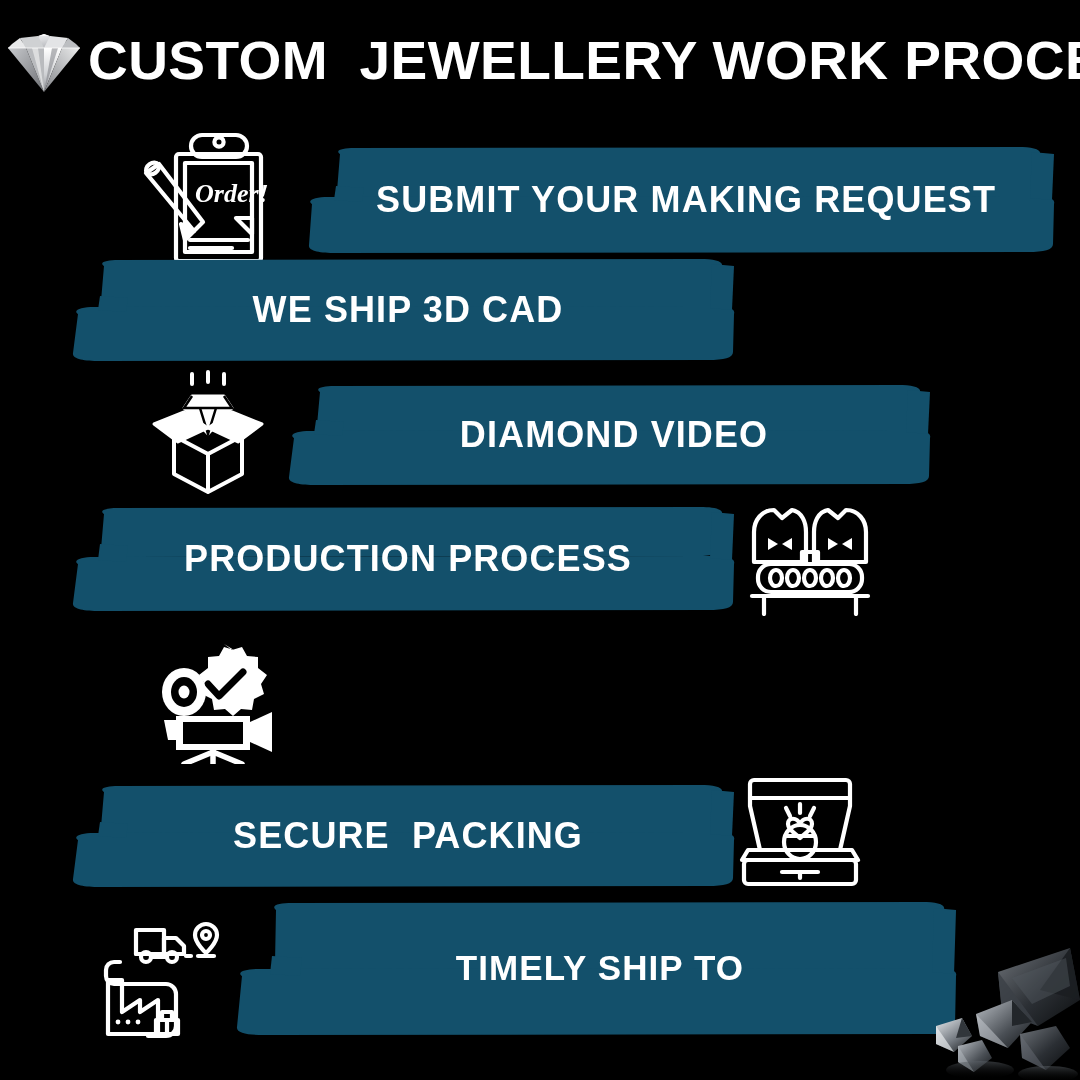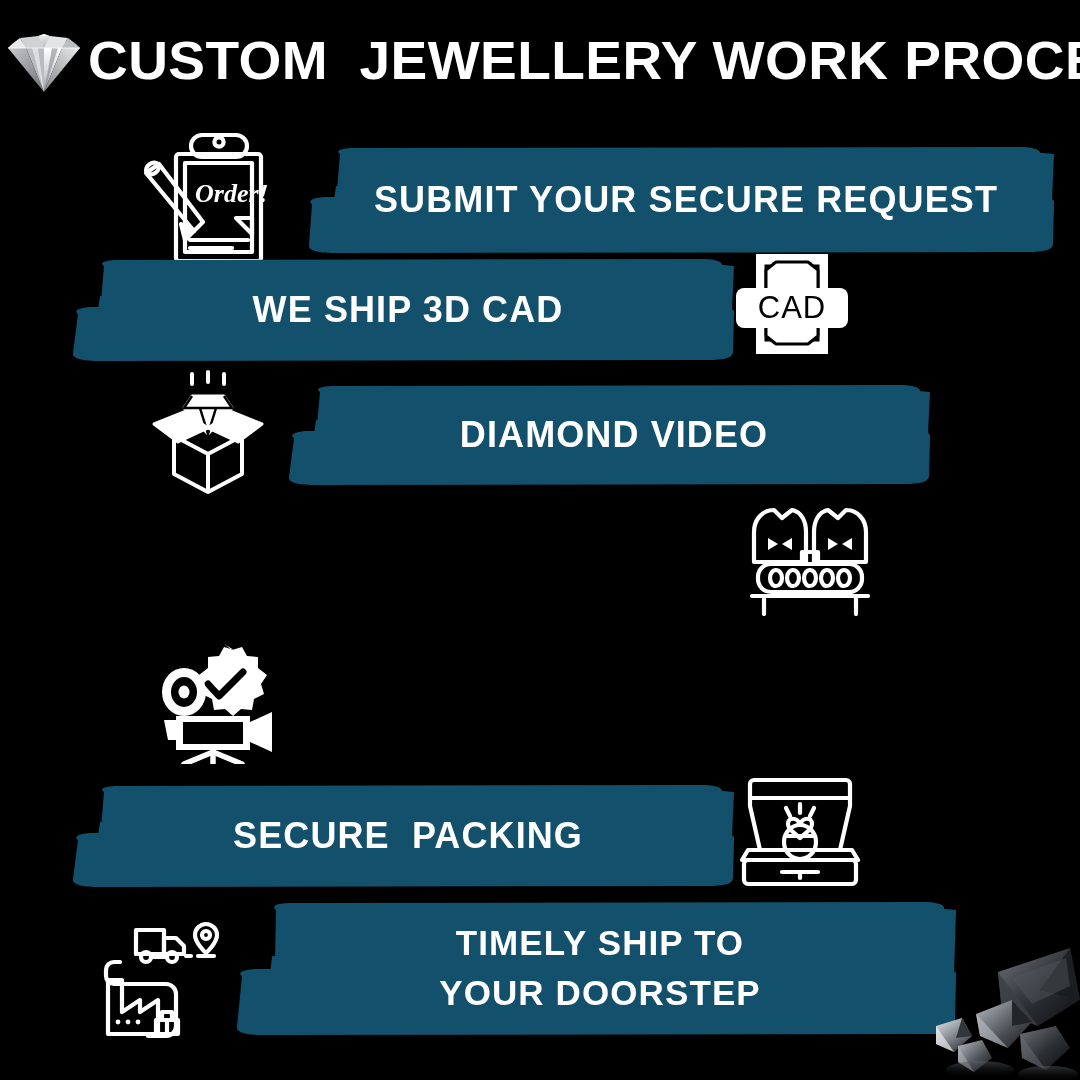--- a/index.html
+++ b/index.html
@@ -164,38 +164,25 @@
       </svg>
     </div>
 
     <div class="banner-wrap" style="left:306px; top:6px; width:760px; height:108px;">
       <svg class="banner-svg" viewBox="0 0 760 108" width="760" height="108">
         <path fill="#13506B" d="M34 8 C28 4 38 2 48 2 L712 1 C726 1 736 3 734 9 L733 44 C733 50 724 52 710 52 L60 53 C44 53 30 51 31 45 Z"></path>
         <path fill="#13506B" d="M6 58 C0 54 10 51 22 51 L726 50 C740 50 750 52 748 58 L747 98 C747 104 738 106 722 106 L30 107 C14 107 2 105 3 99 Z"></path>
         <path fill="#13506B" d="M30 40 L58 42 L56 56 L28 54 Z"></path>
         <path fill="#13506B" d="M726 6 L748 8 L746 54 L724 52 Z"></path>
       </svg>
-      <div class="banner-label">SUBMIT YOUR SECURE REQUEST</div>
+      <div class="banner-label">SUBMIT YOUR MAKING REQUEST</div>
     </div>
   </div>
 
   <div class="step" style="top:254px; height:110px;">
-    <div class="step-icon" style="left:736px; top:-4px;">
-      <svg viewBox="0 0 112 112" width="112" height="112">
-        <rect x="20" y="4" width="72" height="100" fill="#ffffff"></rect>
-        <g fill="none" stroke="#000000" stroke-width="3">
-          <path d="M30 16 h52 v74 h-52 z"></path>
-          <path d="M38 16 v-2 h36 v2"></path>
-        </g>
-        <path d="M30 20 l10 -8 h32 l10 8 v22 h-52 z" fill="#ffffff" stroke="#000000" stroke-width="3" stroke-linejoin="round"></path>
-        <path d="M30 86 l10 8 h32 l10 -8 v-20 h-52 z" fill="#ffffff" stroke="#000000" stroke-width="3" stroke-linejoin="round"></path>
-        <path d="M8 38 h96 a8 8 0 0 1 8 8 v24 a8 8 0 0 1 -8 8 h-96 a8 8 0 0 1 -8 -8 v-24 a8 8 0 0 1 8 -8 z" fill="#ffffff"></path>
-        <text x="56" y="68" fill="#000000" text-anchor="middle" font-family="'Liberation Sans', sans-serif" font-size="31" font-weight="400" letter-spacing="1">CAD</text>
-      </svg>
-    </div>
 
     <div class="banner-wrap" style="left:72px; top:4px; width:672px; height:104px;">
       <svg class="banner-svg" viewBox="0 0 672 104" width="672" height="104">
         <path fill="#13506B" d="M32 8 C26 4 36 2 46 2 L628 1 C642 1 652 3 650 9 L649 42 C649 48 640 50 626 50 L56 51 C40 51 28 49 29 43 Z"></path>
         <path fill="#13506B" d="M6 56 C0 52 10 49 22 49 L640 48 C654 48 664 50 662 56 L661 94 C661 100 652 102 636 102 L28 103 C12 103 0 101 1 95 Z"></path>
         <path fill="#13506B" d="M28 38 L56 40 L54 54 L26 52 Z"></path>
         <path fill="#13506B" d="M640 6 L662 8 L660 52 L638 50 Z"></path>
       </svg>
       <div class="banner-label">WE SHIP 3D CAD</div>
     </div>
@@ -259,20 +246,29 @@
           <line x1="108" y1="92" x2="108" y2="110"></line>
         </g>
 
         <path d="M20 34 l10 6 l-10 6 z" fill="#ffffff"></path>
         <path d="M44 34 l-10 6 l10 6 z" fill="#ffffff"></path>
         <path d="M80 34 l10 6 l-10 6 z" fill="#ffffff"></path>
         <path d="M104 34 l-10 6 l10 6 z" fill="#ffffff"></path>
       </svg>
     </div>
 
+    <div class="banner-wrap" style="left:72px; top:6px; width:672px; height:106px;">
+      <svg class="banner-svg" viewBox="0 0 672 106" width="672" height="106">
+        <path fill="#13506B" d="M32 8 C26 4 36 2 46 2 L628 1 C642 1 652 3 650 9 L649 42 C649 48 640 50 626 50 L56 51 C40 51 28 49 29 43 Z"></path>
+        <path fill="#13506B" d="M6 58 C0 54 10 51 22 51 L640 50 C654 50 664 52 662 58 L661 96 C661 102 652 104 636 104 L28 105 C12 105 0 103 1 97 Z"></path>
+        <path fill="#13506B" d="M28 38 L56 40 L54 56 L26 54 Z"></path>
+        <path fill="#13506B" d="M640 6 L662 8 L660 54 L638 52 Z"></path>
+      </svg>
+      <div class="banner-label">PRODUCTION PROCESS</div>
+    </div>
   </div>
 
   <div class="step" style="top:636px; height:130px;">
     <div class="step-icon" style="left:158px; top:4px;">
       <svg viewBox="0 0 130 124" width="130" height="124">
 
         <path fill="#ffffff" d="M66 4 l8 6 l10 -3 l5 9 l11 1 l0 11 l9 7 l-6 9 l3 10 l-10 5 l-2 11 l-11 -1 l-8 7 l-8 -7 l-11 1 l-2 -11 l-10 -5 l3 -10 l-6 -9 l9 -7 l0 -11 l11 -1 l5 -9 l10 3 z"></path>
         <path d="M50 44 l11 12 l24 -24" fill="none" stroke="#000000" stroke-width="7" stroke-linecap="round" stroke-linejoin="round"></path>
 
         <ellipse cx="26" cy="52" rx="22" ry="24" fill="#ffffff"></ellipse>
@@ -368,21 +364,20 @@
 
     <div class="banner-wrap" style="left:234px; top:0px; width:732px; height:136px;">
       <svg class="banner-svg" viewBox="0 0 732 136" width="732" height="136">
         <path fill="#13506B" d="M42 10 C36 5 46 3 58 3 L688 2 C702 2 712 4 710 10 L709 62 C709 68 700 70 686 70 L68 71 C52 71 40 69 41 63 Z"></path>
         <path fill="#13506B" d="M8 76 C2 72 12 69 24 69 L700 68 C714 68 724 70 722 76 L721 126 C721 132 712 134 696 134 L30 135 C14 135 2 133 3 127 Z"></path>
         <path fill="#13506B" d="M38 56 L68 58 L66 76 L36 74 Z"></path>
         <path fill="#13506B" d="M700 8 L722 10 L720 74 L698 72 Z"></path>
       </svg>
       <div class="banner-label two-line">
         <span>TIMELY SHIP TO</span>
-        <span>YOUR DOORSTEP</span>
       </div>
     </div>
   </div>
 
   <div id="corner-gems">
     <svg viewBox="0 0 160 150" width="160" height="150">
       <defs>
         <linearGradient id="gemA" x1="0" y1="0" x2="1" y2="1">
           <stop offset="0%" stop-color="#6f747a"></stop>
           <stop offset="55%" stop-color="#2b2f34"></stop>

